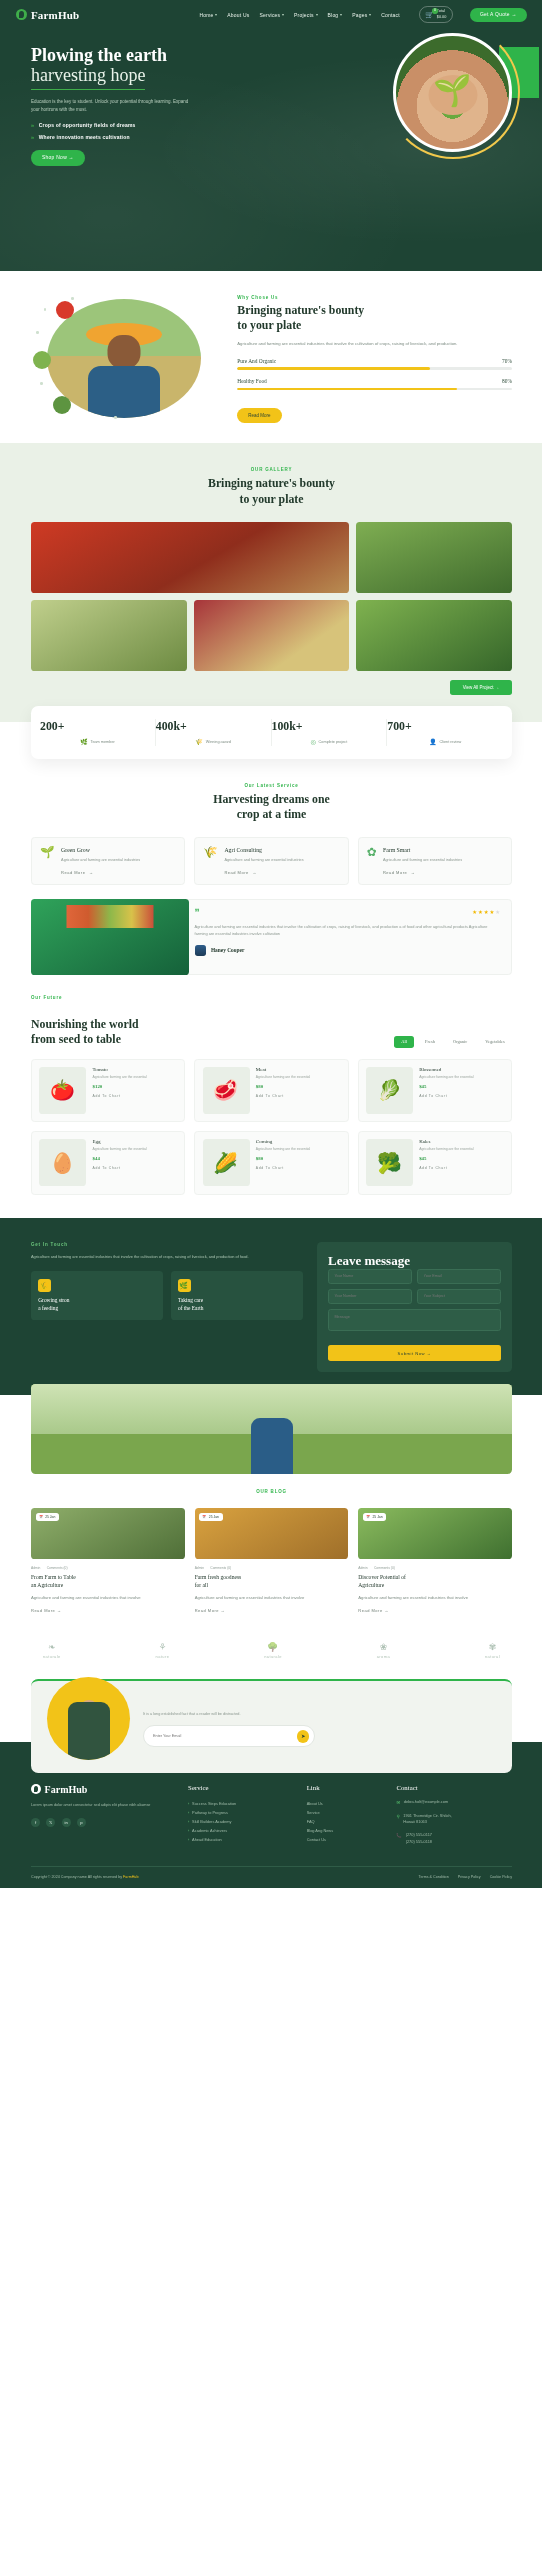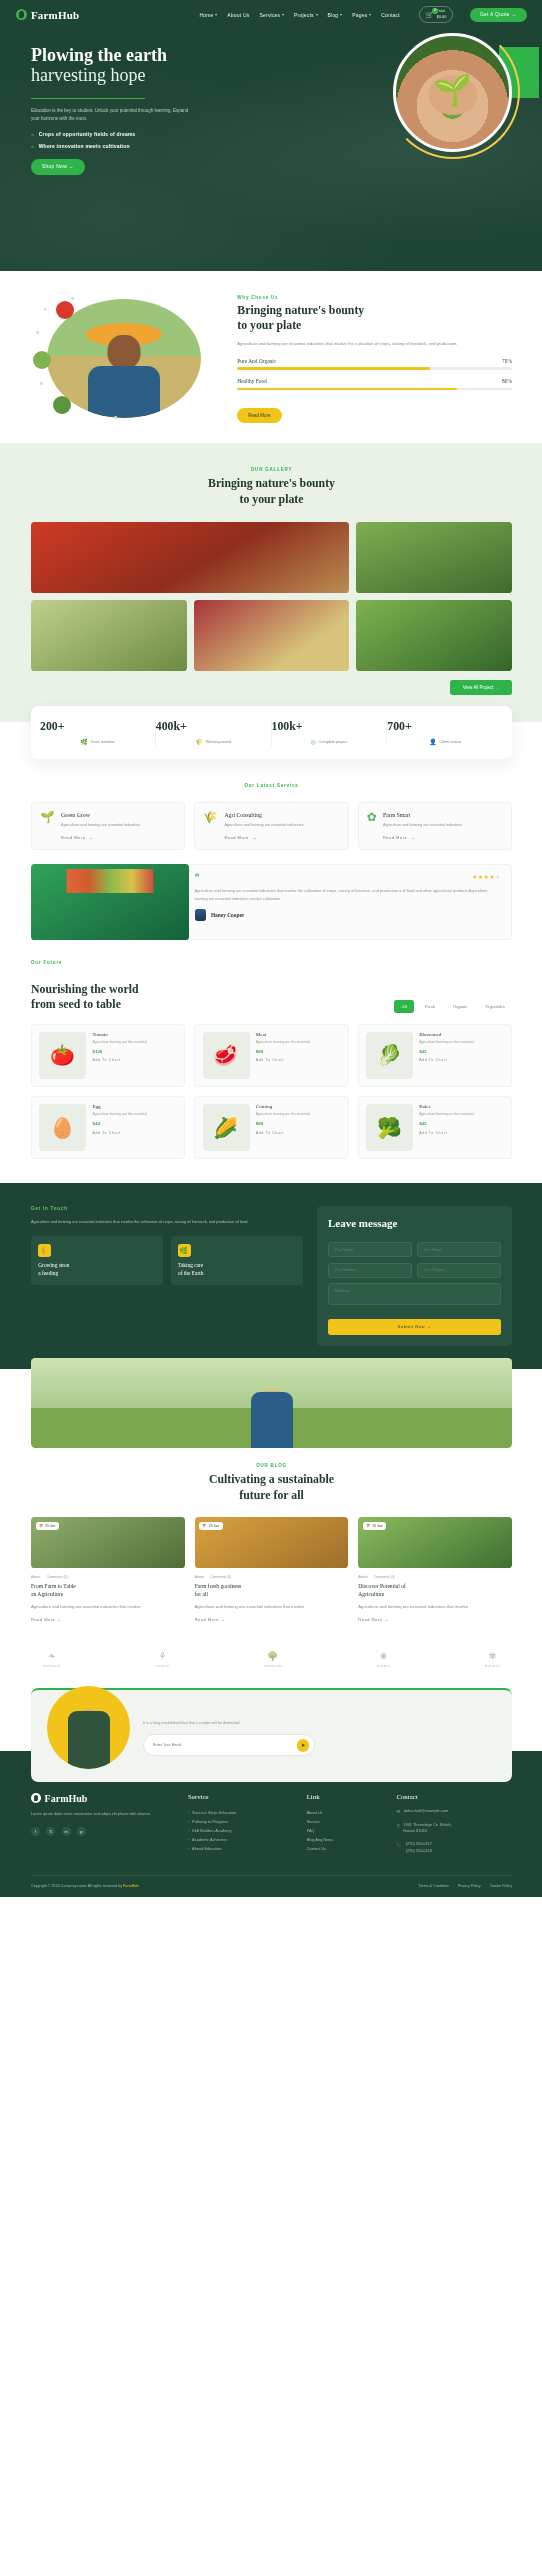--- a/index.html
+++ b/index.html
@@ -18,21 +18,21 @@
   .menu a{color:#eaf3ec;font-size:5px;text-decoration:none;letter-spacing:0.2px;display:flex;gap:1.8px;align-items:center}
   .caret{width:0;height:0;border-left:1.8px solid transparent;border-right:1.8px solid transparent;border-top:2.2px solid #bcd7c3}
   .cart{margin-left:9px;display:flex;align-items:center;gap:2.7px;border:0.9px solid rgba(255,255,255,.3);border-radius:18px;padding:2.7px 5.4px}
   .cart .ic{position:relative;color:#fff;font-size:7.2px;line-height:1}
   .cart .badge{position:absolute;top:-2.7px;right:-3.6px;background:#3fae4a;color:#fff;border-radius:50%;width:5.4px;height:5.4px;font-size:3.6px;display:flex;align-items:center;justify-content:center}
   .cart .lbl{color:#d9e8dc;font-size:3.8px;line-height:1.35}
   .quote{margin-left:7.2px;background:#2fb44a;color:#fff;font-size:4.9px;border-radius:18px;padding:4.5px 10px;border:none;letter-spacing:0.3px;cursor:pointer}
   
   .hbody{position:relative;z-index:5;padding:16.3px 0 0 31px;max-width:226px}
   .h1{font-family:"Liberation Serif",serif;color:#fff;font-size:18px;font-weight:bold;line-height:1.12}
-  .h1 .l2{display:inline-block;font-weight:normal;color:#e9f3ea;border-bottom:1.8px solid #3fae4a;padding-bottom:12px}
+  .h1 .l2{display:inline-block;font-weight:normal;color:#e9f3ea;border-bottom:1.8px solid #3fae4a;padding-bottom:3px}
   .hsub{color:#b9cfbf;font-size:4.5px;line-height:1.75;margin-top:8.1px;max-width:158px}
   .hlist{margin-top:8.1px;display:flex;flex-direction:column;gap:6.3px}
   .hli{display:flex;gap:4.5px;align-items:center;color:#fff;font-size:5px;font-weight:bold;letter-spacing:0.2px}
   .hli .chev{color:#3fae4a;font-size:5.4px}
   .hbtn{margin-top:10px;background:#2fb44a;color:#fff;border:none;border-radius:18px;font-size:4.9px;padding:5.4px 11px;letter-spacing:0.3px;cursor:pointer}
   .heroimg{position:absolute;right:31px;top:33px;width:119px;height:119px;border-radius:50%;overflow:hidden;border:3.6px solid #fff;z-index:4;
      background:radial-gradient(circle at 50% 62%,#69a93f 0 14%,#e0b48c 14% 40%,#c98f67 40% 62%,#3c6b2c 62%);}
   .heroimg .palm{position:absolute;left:50%;top:52%;transform:translate(-50%,-50%);width:49px;height:40px;border-radius:50%;background:#dba97f}
   .heroimg .sprout{position:absolute;left:50%;top:48%;transform:translate(-50%,-50%);font-size:31px;color:#4e9a35}
   .hgreen{position:absolute;right:3.6px;top:47px;width:40px;height:51px;background:#2fb44a;z-index:2}
@@ -115,21 +115,21 @@
   .band{background:#1e4434;padding:23.5px 31px;display:flex;gap:14.5px;position:relative;overflow:hidden}
   .bleft{flex:1}
   .bleft .eyebrow{color:#6dc97f}
   .bleft h2{font-family:"Liberation Serif",serif;color:#fff;font-size:11px;line-height:1.3;margin-top:4.5px}
   .bleft p{color:#a9c4b1;font-size:3.9px;line-height:1.9;margin-top:6.3px}
   .feats{display:flex;gap:8.1px;margin-top:11px}
   .feat{flex:1;background:#27523f;border-radius:3.6px;padding:8.1px 7.2px}
   .feat .ic{width:12.7px;height:12.7px;border-radius:2.7px;background:#f2c318;display:flex;align-items:center;justify-content:center;font-size:7.2px}
   .feat h5{color:#fff;font-family:"Liberation Serif",serif;font-size:5.4px;margin-top:5.4px;line-height:1.35;font-weight:normal}
   .bright{flex:0 0 195px;background:#27523f;border-radius:4.5px;padding:11px}
-  .bright h3{font-family:"Liberation Serif",serif;color:#fff;font-size:11px;margin-bottom:13px}
+  .bright h3{font-family:"Liberation Serif",serif;color:#fff;font-size:13px;margin-bottom:0}
   .frow{display:flex;gap:5.4px;margin-bottom:5.4px}
   .frow input,.bright textarea{width:100%;background:#2e5d47;border:0.9px solid #3a6d54;border-radius:2.7px;color:#cfe2d5;font-size:3.8px;padding:4.5px 5.4px;font-family:"Liberation Sans",sans-serif}
   .bright textarea{height:22px;resize:none;margin-bottom:7.2px}
   .sendbtn{width:100%;background:#f2c318;border:none;border-radius:2.7px;color:#2b4433;font-size:4.2px;padding:5.4px;letter-spacing:0.5px;cursor:pointer}
   
   .wide-img{margin:0 31px;height:90px;border-radius:4.5px;background:linear-gradient(#9fc974 0 55%,#7aa64d 55%);position:relative;overflow:hidden;transform:translateY(-11px)}
   .wide-img .sky{position:absolute;inset:0 0 45% 0;background:linear-gradient(#cfe3b5,#a9c98a)}
   .wide-img .man{position:absolute;left:50%;bottom:0;transform:translateX(-50%);width:42px;height:56px;background:#2a5d87;border-radius:9px 9px 0 0}
   .wide-img .hat{position:absolute;left:50%;bottom:45px;transform:translateX(-50%);width:36px;height:11.8px;border-radius:50%;background:#e8a83a}
   
@@ -347,20 +347,24 @@
       <div class="statlbl">
           <span class="ic">👤</span>
           <span>Client review</span>
         </div>
     </div>
   </div>
 </div>
 
 <section class="sec" style="text-align:center;padding-bottom:9px">
   <div class="eyebrow">Our Latest Service</div>
+  <h2 class="h2" style="margin-top:4.5px">
+    <span>Harvesting dreams one</span><br>
+    <span>crop at a time</span>
+  </h2>
   <div class="svcs" style="text-align:left">
     <div class="svc">
       <span class="ic">🌱</span>
       <div>
         <h4>Green Grow</h4>
         <p>Agriculture and farming are essential industries</p>
         <div class="rm">
             <span>Read More</span>
             <span>→</span>
           </div>
@@ -513,24 +517,20 @@
 </section>
 
 <div class="wide-img">
   <div class="sky"></div>
   <div class="hat"></div>
   <div class="man"></div>
 </div>
 
 <section class="blog">
   <div class="eyebrow">OUR BLOG</div>
-  <h2 class="h2" style="margin-top:4.5px">
-    <span>Cultivating a sustainable</span><br>
-    <span>future for all</span>
-  </h2>
   <div class="bgrid">
     <article class="bcard">
       <div class="bimg b1">
           <span class="bdate">📅 <span>25 Jan</span></span>
         </div>
       <div class="bmeta">
           <span>Admin</span>
           <span>Comments (0)</span>
         </div>
       <h4><span>From Farm to Table</span><br><span>an Agriculture</span></h4>

